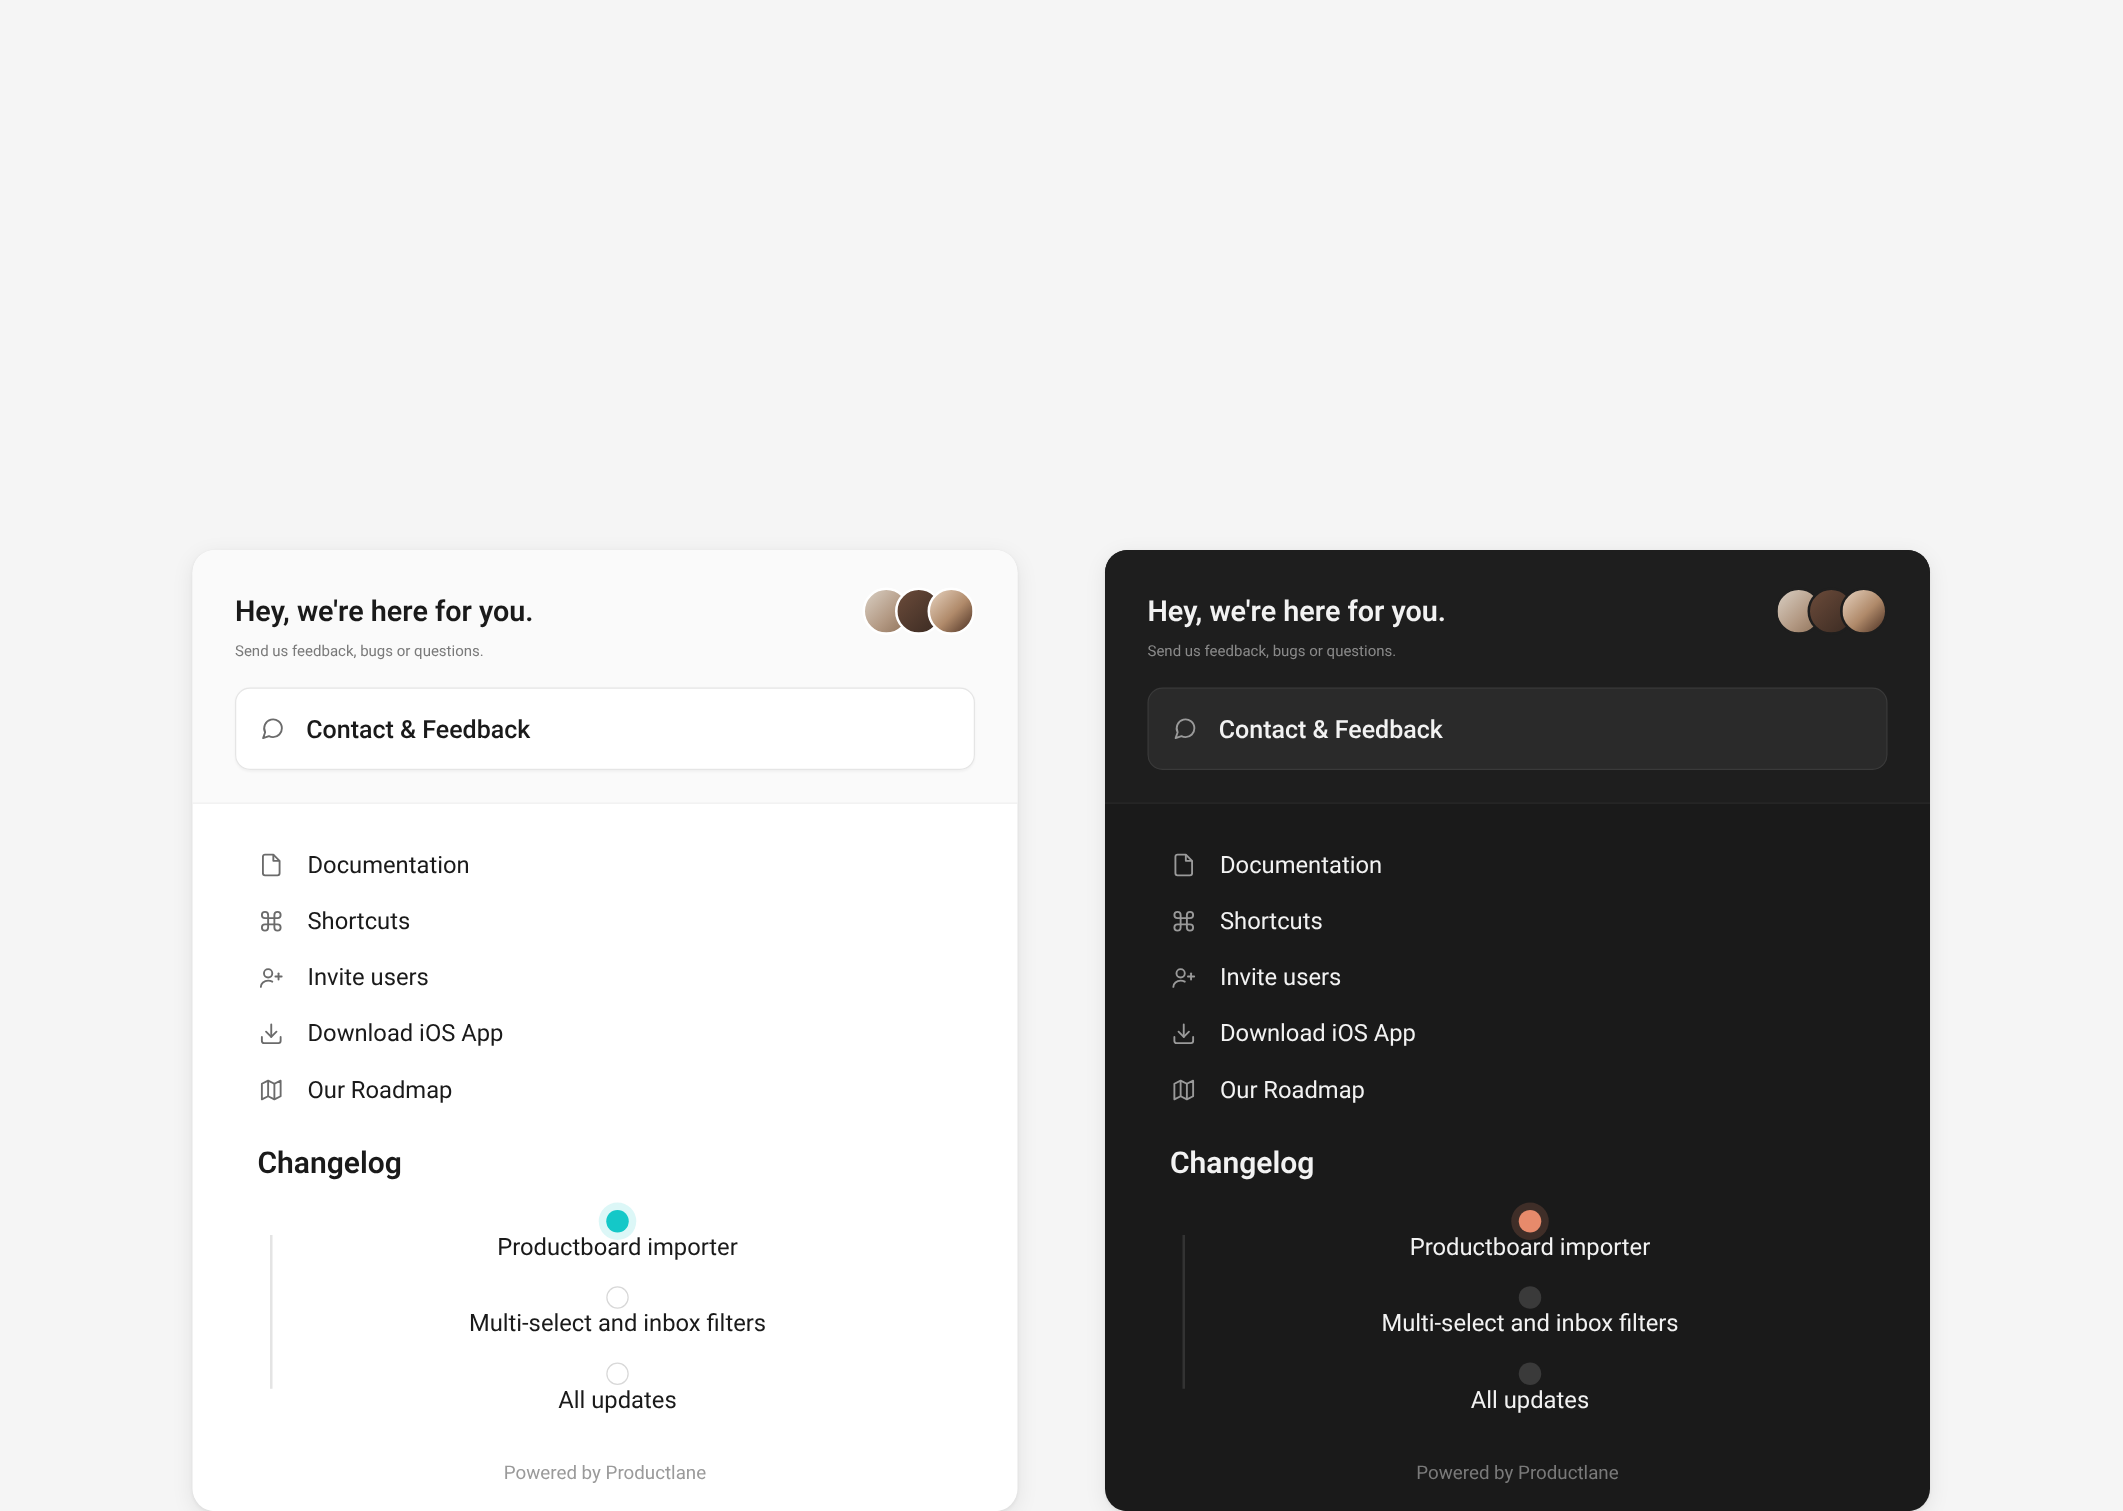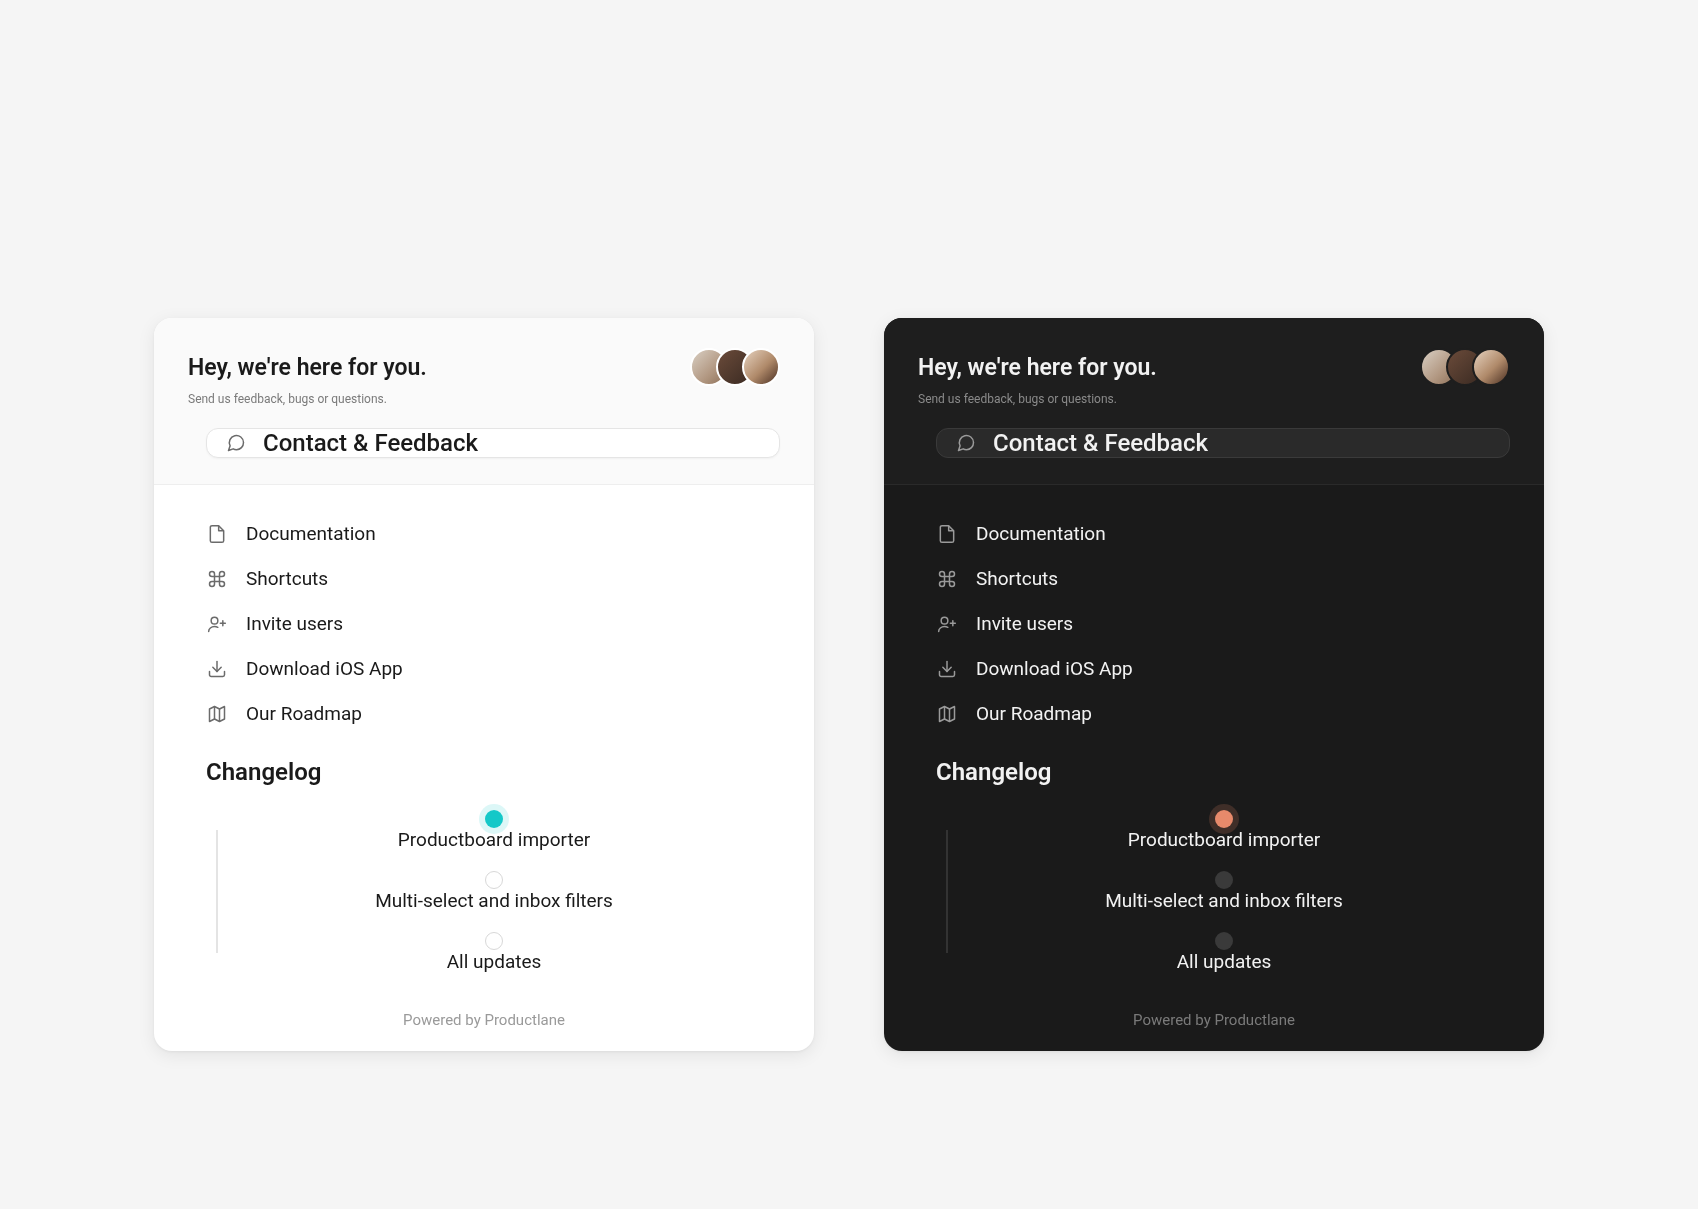--- a/index.html
+++ b/index.html
@@ -4,21 +4,21 @@
   <style>
     * { margin:0; padding:0; box-sizing:border-box; }
     body {
       background:#f5f5f5;
       font-family: -apple-system, BlinkMacSystemFont, "Segoe UI", Roboto, Helvetica, Arial, sans-serif;
       width:1698px; height:1209px;
       position:relative;
     }
     .canvas {
       position:absolute; inset:0;
-      display:flex; align-items:center; justify-content:center;
+      display:flex; align-items:flex-end; justify-content:center;
       gap:70px; padding-top:160px;
     }
     .widget {
       width:660px;
       border-radius:18px;
       overflow:hidden;
       box-shadow:0 4px 18px rgba(0,0,0,0.08), 0 1px 3px rgba(0,0,0,0.05);
       display:flex; flex-direction:column;
     }
     
@@ -56,24 +56,23 @@
       border:2px solid #fff;
     }
     .dark .avatar { border-color:#1e1e1e; }
     .av1 { background:linear-gradient(135deg,#d9cfc3 0%,#b29882 60%,#8e7159 100%); margin-left:0; }
     .av2 { background:linear-gradient(135deg,#6b4b3a 0%,#3a2a22 100%); }
     .av3 { background:linear-gradient(135deg,#e6d2bf 0%,#b08a6a 55%,#4a2f22 100%); }
 
     .contact-btn {
       margin-top:22px;
       display:flex; align-items:center; gap:16px;
-      padding:0 18px; border-radius:12px;
-      font-size:24px; font-weight:500;
+      padding:20px 18px; border-radius:12px;
+      font-size:20px; font-weight:500;
       cursor:pointer;
-      margin-left:18px;
     }
     .contact-btn svg { width:22px; height:22px; }
 
     .body { padding:26px 34px 10px 52px; }
     .menu-item {
       display:flex; align-items:center; gap:18px;
       padding:11px 0;
       font-size:19px; cursor:pointer;
     }
     .menu-icon { width:22px; height:22px; display:flex; align-items:center; justify-content:center; }

